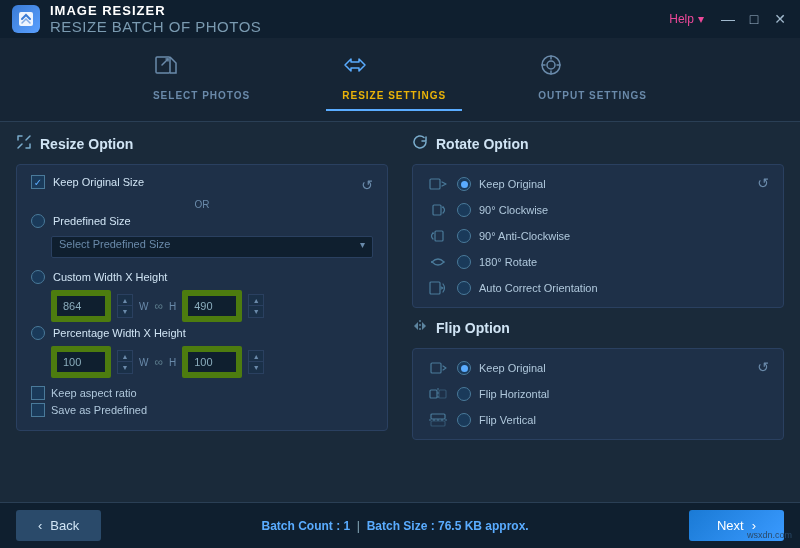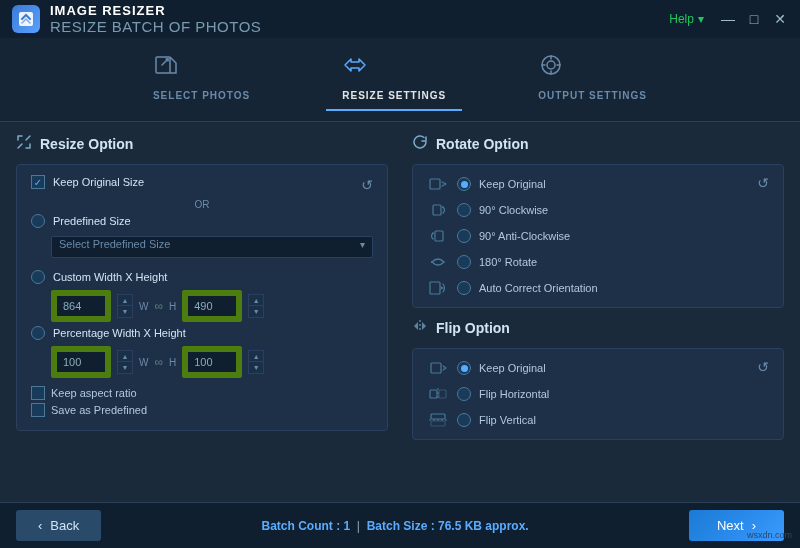--- a/index.html
+++ b/index.html
@@ -56,21 +56,21 @@
       color: #7a9ab0;
       font-size: 15px;
       letter-spacing: 0.5px;
     }
     .title-bar-right {
       display: flex;
       align-items: center;
       gap: 16px;
     }
     .help-btn {
-      color: #22c55e;
+      color: #ec4899;
       font-size: 12px;
       cursor: pointer;
       display: flex;
       align-items: center;
       gap: 4px;
     }
     .win-controls {
       display: flex;
       gap: 10px;
     }
@@ -96,21 +96,21 @@
       display: flex;
       flex-direction: column;
       align-items: flex-start;
       gap: 6px;
       cursor: pointer;
       padding: 4px 16px 8px;
       position: relative;
       color: #6a8aaa;
     }
     .nav-tab.active {
-      color: #e5e5e5;
+      color: #eab308;
       border-bottom: 2px solid #5aacff;
     }
     .nav-tab-icon {
       font-size: 22px;
     }
     .nav-tab-label {
       font-size: 10px;
       letter-spacing: 1px;
       font-weight: 600;
     }

